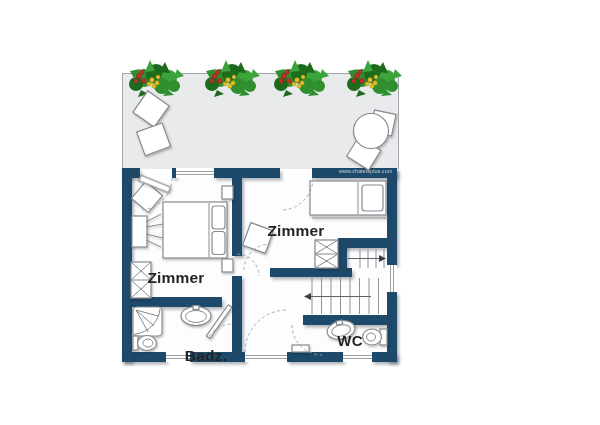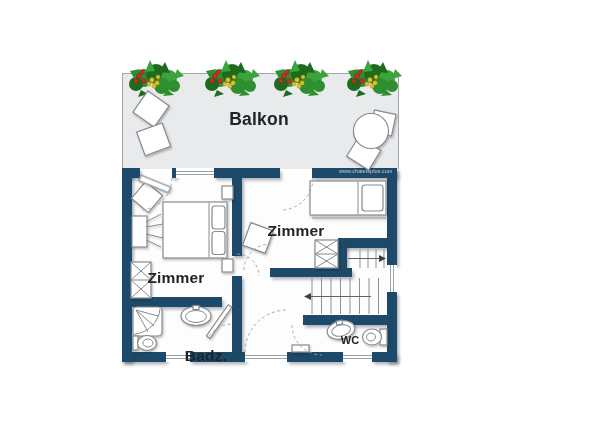--- a/index.html
+++ b/index.html
@@ -16,21 +16,21 @@
     background:linear-gradient(to bottom,#fff 0 3px,#9aa2a8 3px 4px,#fff 4px 6px,#9aa2a8 6px 7px,#fff 7px 10px);}
   .window-v{position:absolute;width:10px;z-index:3;
     background:linear-gradient(to right,#fff 0 3px,#9aa2a8 3px 4px,#fff 4px 6px,#9aa2a8 6px 7px,#fff 7px 10px);}
   
   .room-label{position:absolute;transform:translate(-50%,-50%);color:#222325;
               font-weight:600;letter-spacing:.2px;z-index:6;white-space:nowrap;}
   .lbl-balkon{left:259px;top:119px;font-size:17.5px;}
   .lbl-zimmer-mid{left:296px;top:231px;font-size:15.5px;}
   .lbl-zimmer-left{left:176px;top:278px;font-size:15.5px;}
   .lbl-badz{left:206px;top:356px;font-size:15.5px;}
-  .lbl-wc{left:350px;top:340px;font-size:11px;}
+  .lbl-wc{left:350px;top:340px;font-size:15px;}
   .watermark{position:absolute;left:336px;top:168px;width:106px;text-align:center;
              color:#c2cdd8;font-size:10px;transform:scale(.56);transform-origin:0 0;
              z-index:6;white-space:nowrap;}
   
   #linework{position:absolute;left:0;top:0;z-index:5;pointer-events:none;}
   #plants{position:absolute;left:0;top:0;z-index:4;pointer-events:none;}
   .furn{fill:#fff;stroke:var(--furniture-outline,#868b90);stroke-width:1.2;}
   .thin{fill:none;stroke:var(--furniture-outline,#868b90);stroke-width:1;}
   .door-arc{fill:none;stroke:#9aa0a6;stroke-width:.9;stroke-dasharray:3 2.6;}
   .step{stroke:#8d9297;stroke-width:1;}
@@ -222,20 +222,19 @@
 
     <path class="door-arc" d="M172,178 A32,32 0 0 1 140,210"></path>
     <path class="door-arc" d="M313,178 A32,32 0 0 1 281,210"></path>
     <path class="door-arc" d="M237,254 A22,22 0 0 1 259,276"></path>
     <path class="door-arc" d="M244,270 A26,26 0 0 1 270,244"></path>
     <path class="door-arc" d="M245,352 A42,42 0 0 1 287,310"></path>
     <path class="door-arc" d="M292,325 A30,30 0 0 0 322,355"></path>
     <path class="door-arc" d="M209,336 A28,28 0 0 1 233,324"></path>
   </svg>
 
-  <div class="room-label lbl-balkon">Balkon</div>
   <div class="room-label lbl-zimmer-mid">Zimmer</div>
   <div class="room-label lbl-zimmer-left">Zimmer</div>
   <div class="room-label lbl-badz">Badz.</div>
   <div class="room-label lbl-wc">WC</div>
   <div class="watermark">www.chaletsplus.com</div>
 
 </div>
 
 </body></html>

